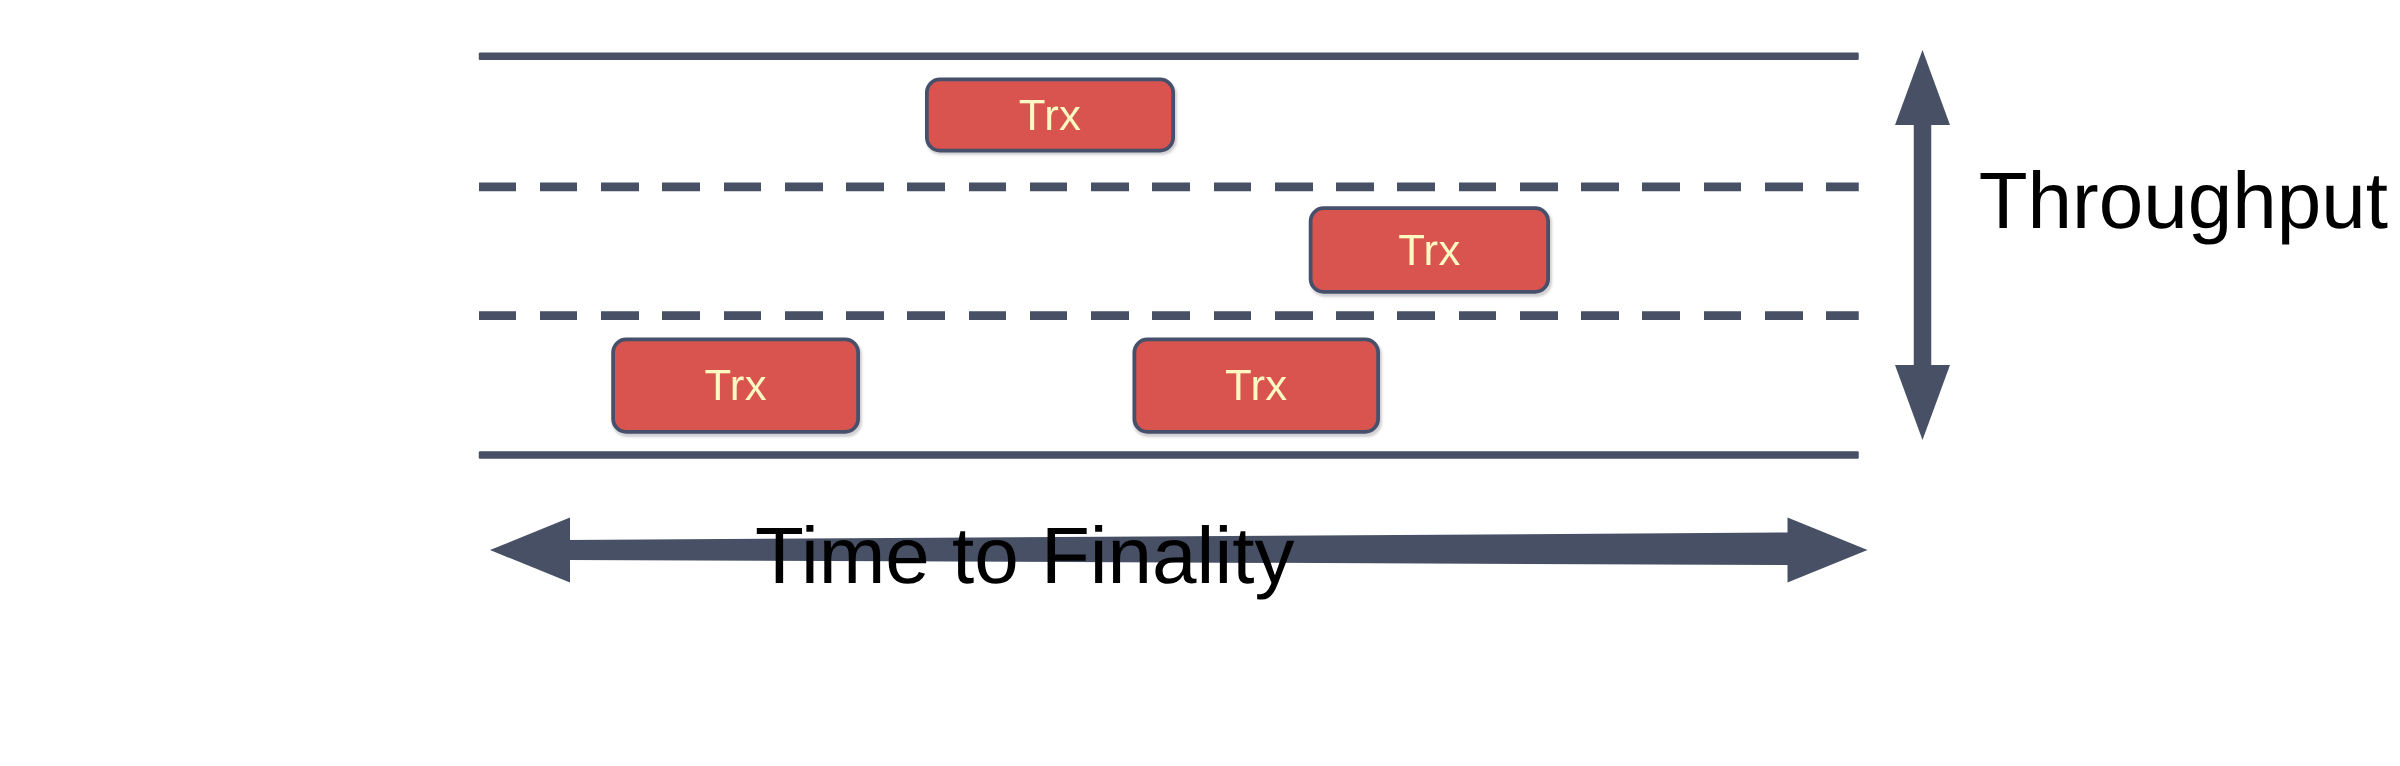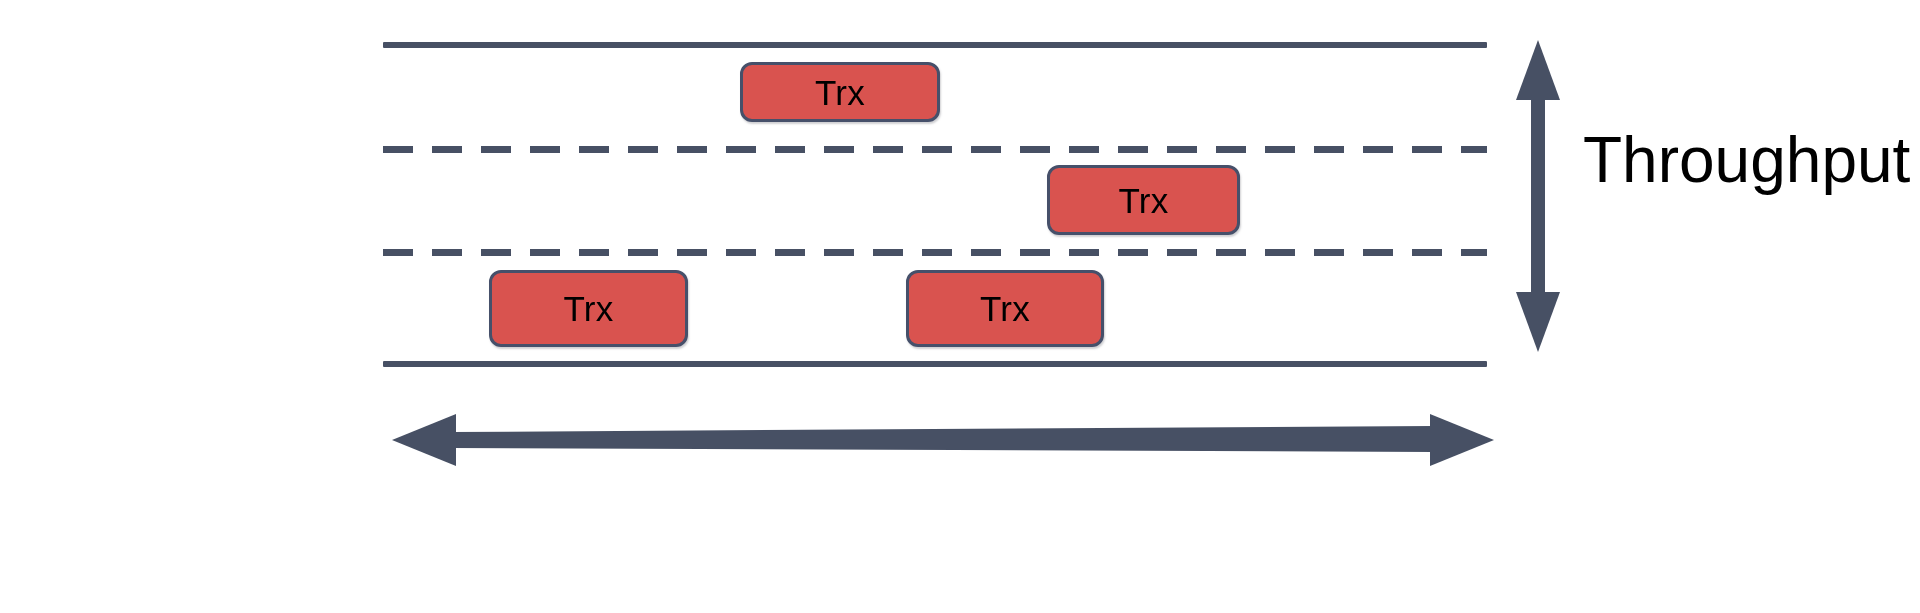--- a/index.html
+++ b/index.html
@@ -40,21 +40,21 @@
         rgba(255,255,255,0) 49px);
   }
 
   
   .trx {
     position: absolute;
     box-sizing: border-box;
     background: #d9534f;
     border: 3px solid #46506a;
     border-radius: 12px;
-    color: #000000;
+    color: #fef9c3;
     font-size: 35px;
     line-height: 1;
     display: flex;
     align-items: center;
     justify-content: center;
     letter-spacing: 0.2px;
     box-shadow: 1px 2px 2px rgba(120,120,130,0.35);
   }
 
   
@@ -110,14 +110,15 @@
   </svg>
 
   <svg class="arrow-svg" id="arrow-horizontal" style="left:388px; top:408px;" width="1110" height="64" viewBox="0 0 1110 64">
     <polygon points="4,32 68,6 68,58" fill="#475064"></polygon>
     <polygon points="64,24 1046,18 1046,44 64,40" fill="#475064"></polygon>
     <polygon points="1106,32 1042,6 1042,58" fill="#475064"></polygon>
   </svg>
 
   <div class="axis-label" id="label-throughput">Throughput</div>
 
+  <div class="axis-label" id="label-time">Time to Finality</div>
 
 </div>
 
 </body></html>

